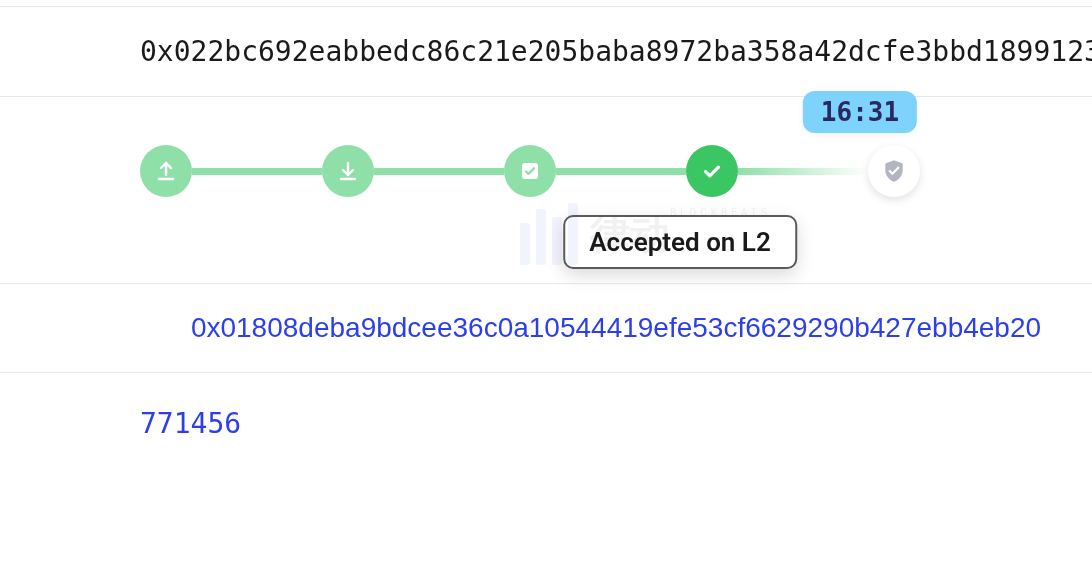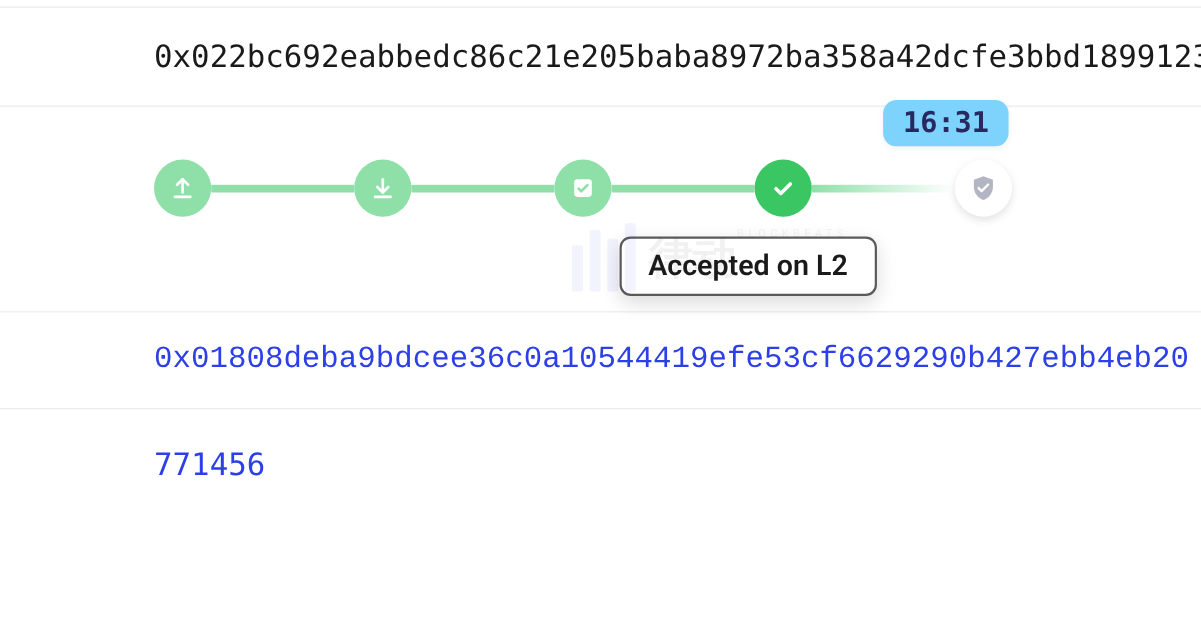--- a/index.html
+++ b/index.html
@@ -18,25 +18,26 @@
   }
   .row.first { border-top: 1px solid #e8e8ee; margin-top: 6px; }
   .hash {
     font-family: ui-monospace, SFMono-Regular, Menlo, monospace;
     font-size: 28px;
     color: #1a1a1a;
     white-space: nowrap;
     overflow: hidden;
   }
   .hash-link {
-    font-family: Liberation Mono, monospace;
+    font-family: Liberation Sans, sans-serif;
     font-size: 28px;
     color: #2c3fe8;
     white-space: nowrap;
     overflow: hidden;
+    text-align: center;
   }
   .row.progress-row {
     padding-top: 48px;
     padding-bottom: 86px;
   }
   .progress-track {
     position: relative;
     display: flex;
     align-items: center;
     width: 780px;

